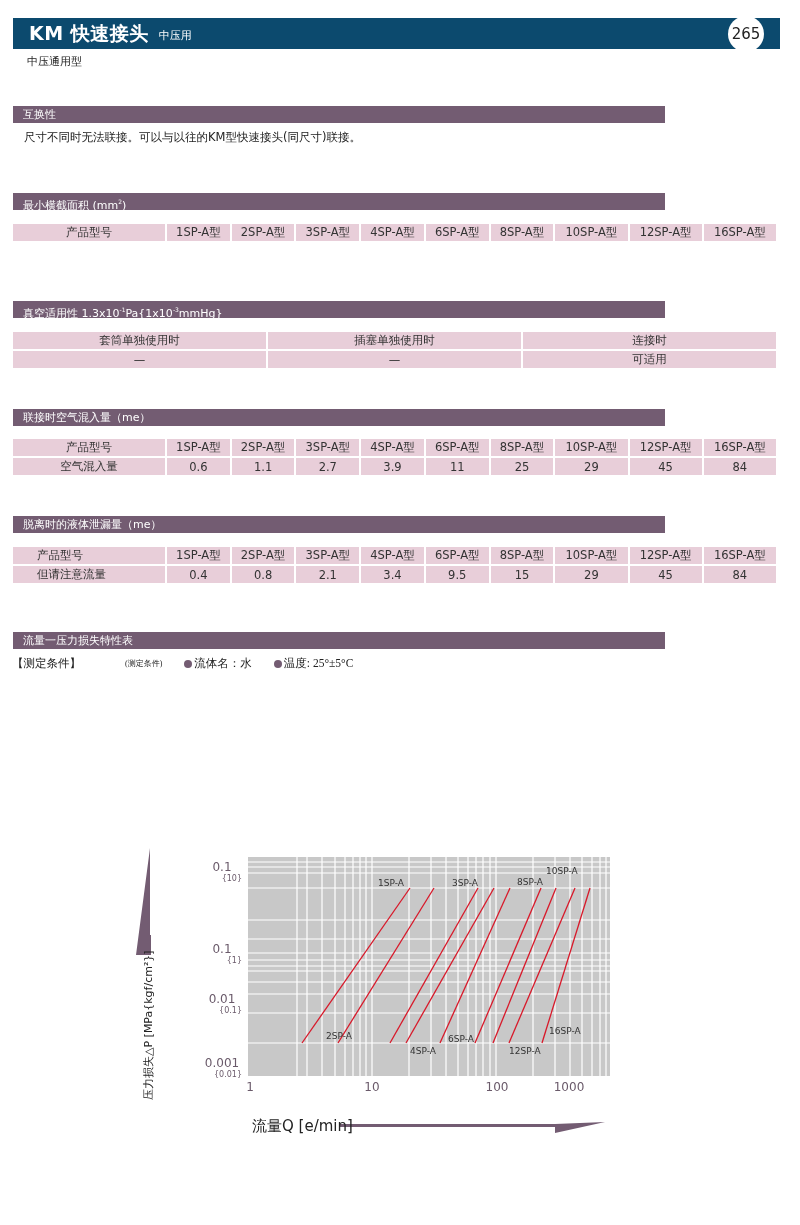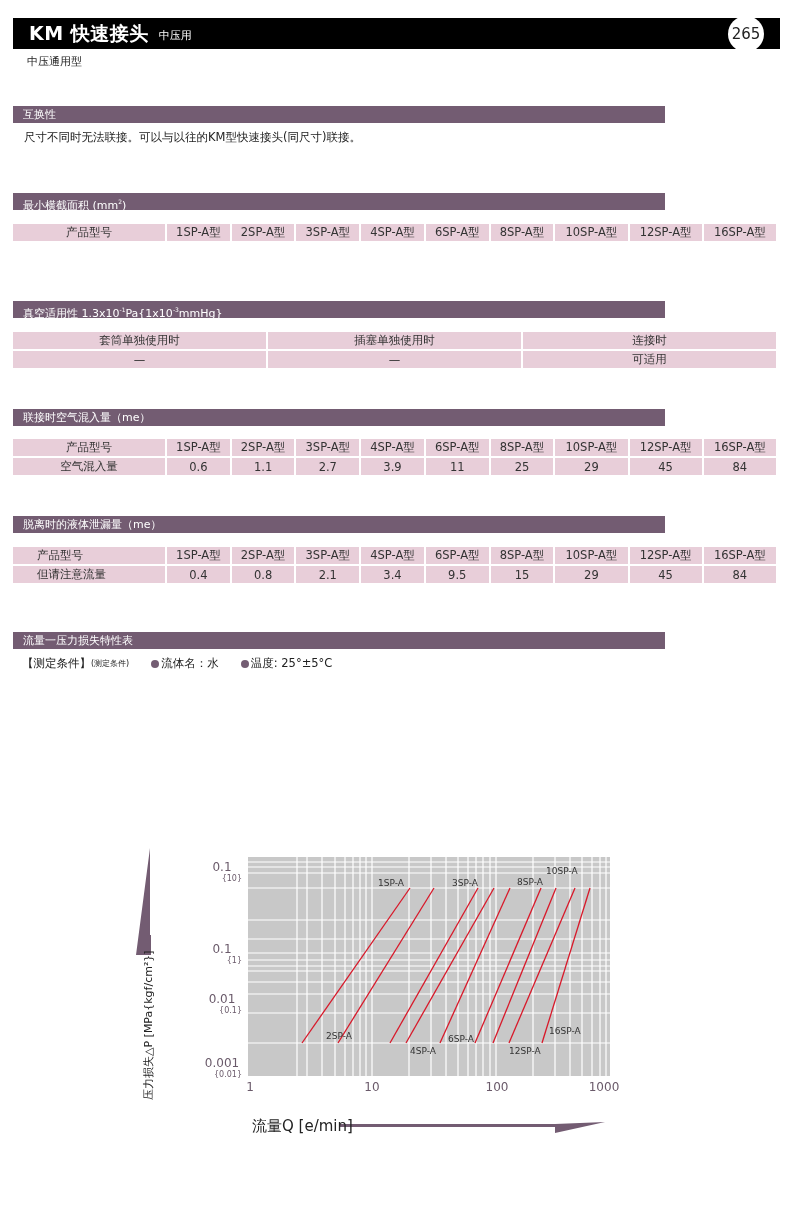--- a/index.html
+++ b/index.html
@@ -1,30 +1,30 @@
 <!DOCTYPE html>
 <html><head>
 <meta charset="utf-8">
 <style>
   * { box-sizing: border-box; margin: 0; padding: 0; }
   body { width: 800px; height: 1225px; background: #fff; font-family: "DejaVu Sans", "Liberation Sans", sans-serif; color: #333; position: relative; overflow: hidden; }
-  .title-bar { position: absolute; left: 13px; top: 18px; width: 767px; height: 31px; background: #000000; color: #fff; display: flex; align-items: center; padding-left: 16px; }
+  .title-bar { position: absolute; left: 13px; top: 18px; width: 767px; height: 31px; background: #0c4a6e; color: #fff; display: flex; align-items: center; padding-left: 16px; }
   .title-main { font-size: 19px; font-weight: bold; letter-spacing: 0.5px; }
   .title-sub { font-size: 11px; margin-left: 10px; margin-top: 4px; }
   .page-num { position: absolute; right: 36px; top: 16px; width: 36px; height: 36px; border-radius: 50%; background: #fff; color: #222; font-size: 15px; display: flex; align-items: center; justify-content: center; }
   .subtitle { position: absolute; left: 27px; top: 54px; font-size: 11px; color: #222; }
   .sec-bar { position: absolute; left: 13px; width: 652px; height: 17px; background: #735c72; color: #fff; font-size: 11px; line-height: 17px; padding-left: 10px; }
   .sec-bar sup { font-size: 6px; }
   .para { position: absolute; left: 24px; font-size: 11.5px; color: #222; line-height: 18px; }
   table.spec { position: absolute; left: 13px; width: 767px; border-collapse: separate; border-spacing: 2px; margin-left: -2px; }
   table.spec td { background: #e8ced9; font-size: 11.5px; color: #333; text-align: center; height: 17px; padding: 0 2px; white-space: nowrap; }
   table.spec td.head { width: 152px; }
   table.spec td.left { text-align: left; padding-left: 24px; }
-  .cond { position: absolute; left: 22px; top: 656px; font-size: 11.5px; color: #222; display: flex; align-items: center; }
-  .cond .small { font-size: 8px; margin-right: 22px; }
+  .cond { position: absolute; left: 12px; top: 656px; font-size: 11.5px; color: #222; display: flex; align-items: center; font-family: Liberation Serif, serif; }
+  .cond .small { font-size: 8px; margin-right: 22px; margin-left: 44px; }
   .cond .dot { display: inline-block; width: 8px; height: 8px; border-radius: 50%; background: #735c72; margin-right: 2px; }
   .cond .item { margin-right: 22px; display: flex; align-items: center; }
   .chart { position: absolute; left: 0; top: 0; width: 800px; height: 1225px; pointer-events: none; }
   .ytick { position: absolute; text-align: right; color: #6a5a6a; width: 40px; }
   .ytick .v { font-size: 12px; line-height: 13px; text-align: center; }
   .ytick .s { font-size: 8px; line-height: 9px; }
   .xtick { position: absolute; top: 1080px; font-size: 12px; color: #6a5a6a; transform: translateX(-50%); }
   .series-label { position: absolute; font-size: 9px; color: #333; }
   .ylabel { position: absolute; left: 141px; top: 1100px; transform-origin: 0 0; transform: rotate(-90deg); font-size: 11px; color: #222; white-space: nowrap; }
   .xlabel { position: absolute; left: 252px; top: 1117px; font-size: 15px; color: #222; }
@@ -235,21 +235,21 @@
     <div class="s">{0.1}</div>
   </div>
 <div class="ytick" style="left:202px;top:1057px">
     <div class="v">0.001</div>
     <div class="s">{0.01}</div>
   </div>
 
 <div class="xtick" style="left:250px">1</div>
 <div class="xtick" style="left:372px">10</div>
 <div class="xtick" style="left:497px">100</div>
-<div class="xtick" style="left:604px">1000</div>
+<div class="xtick" style="left:569px">1000</div>
 
 <div class="series-label" style="left:378px;top:878px">1SP-A</div>
 <div class="series-label" style="left:326px;top:1031px">2SP-A</div>
 <div class="series-label" style="left:452px;top:878px">3SP-A</div>
 <div class="series-label" style="left:410px;top:1046px">4SP-A</div>
 <div class="series-label" style="left:448px;top:1034px">6SP-A</div>
 <div class="series-label" style="left:517px;top:877px">8SP-A</div>
 <div class="series-label" style="left:546px;top:866px">10SP-A</div>
 <div class="series-label" style="left:509px;top:1046px">12SP-A</div>
 <div class="series-label" style="left:549px;top:1026px">16SP-A</div>

